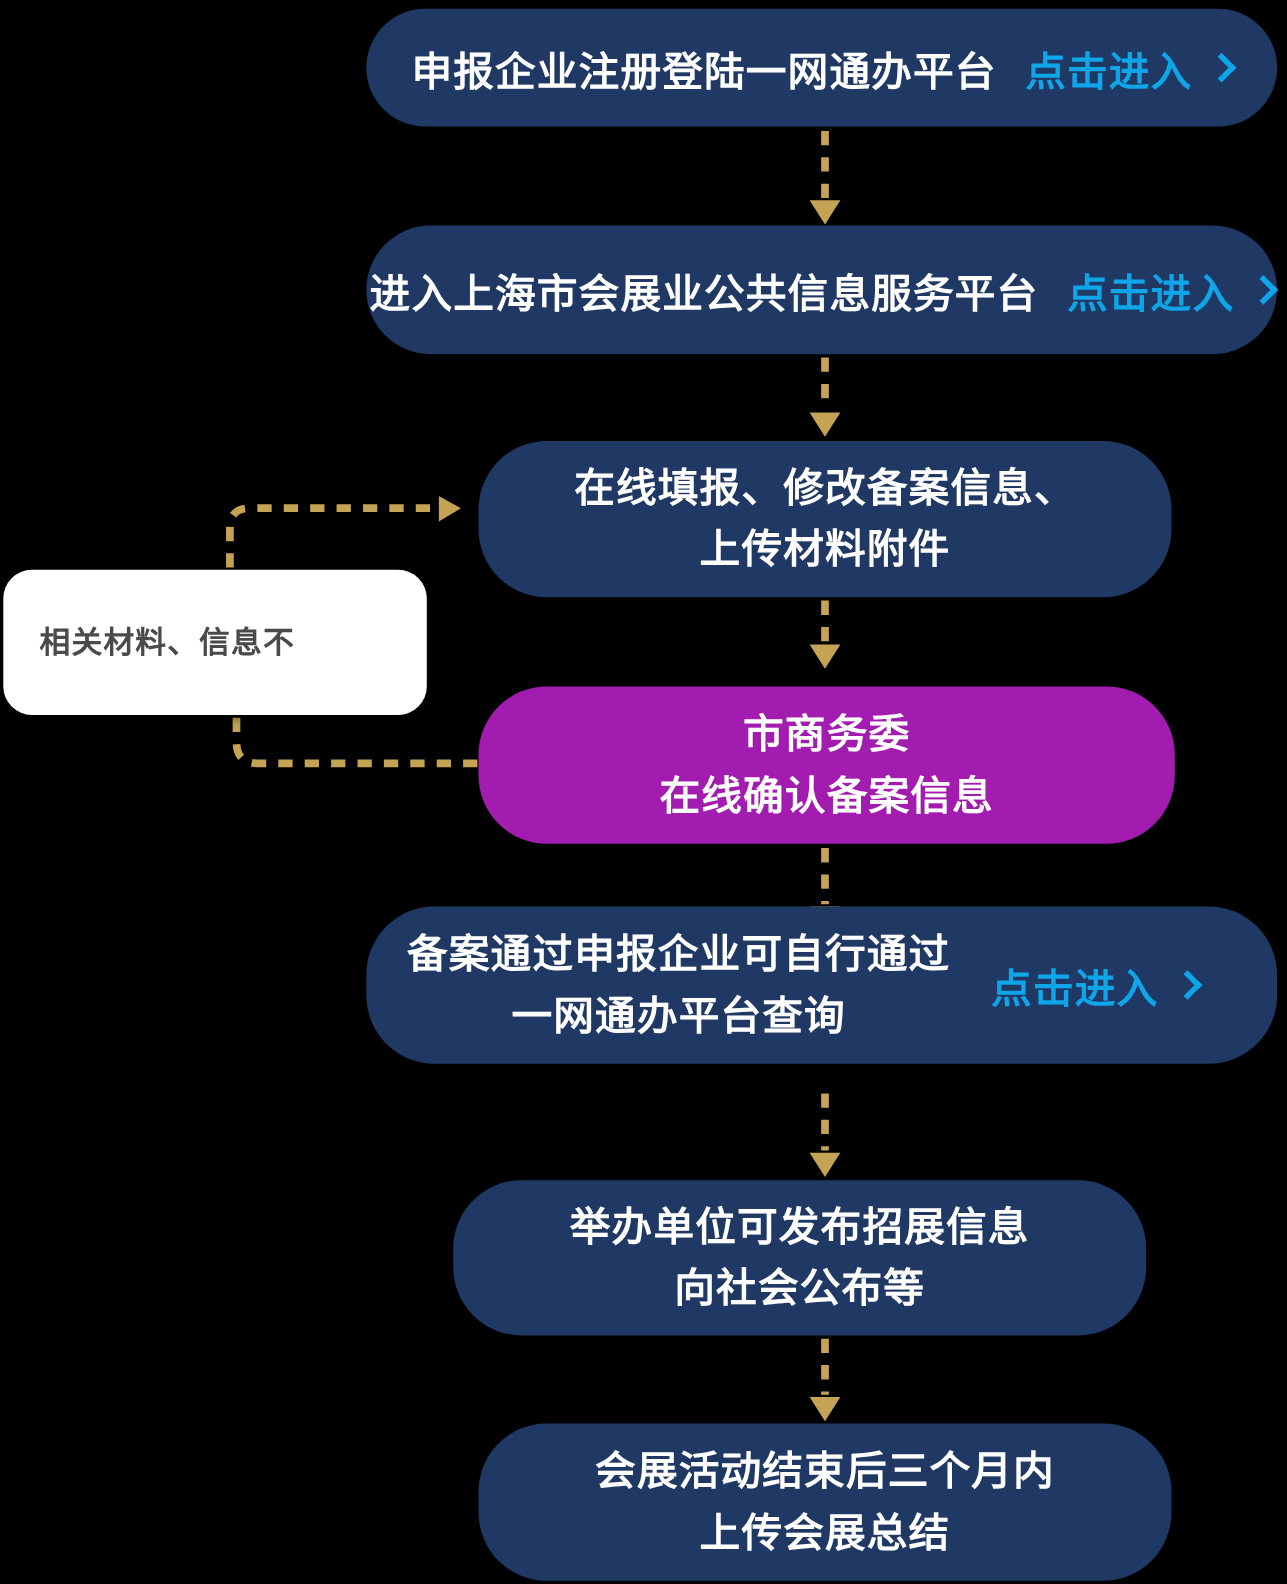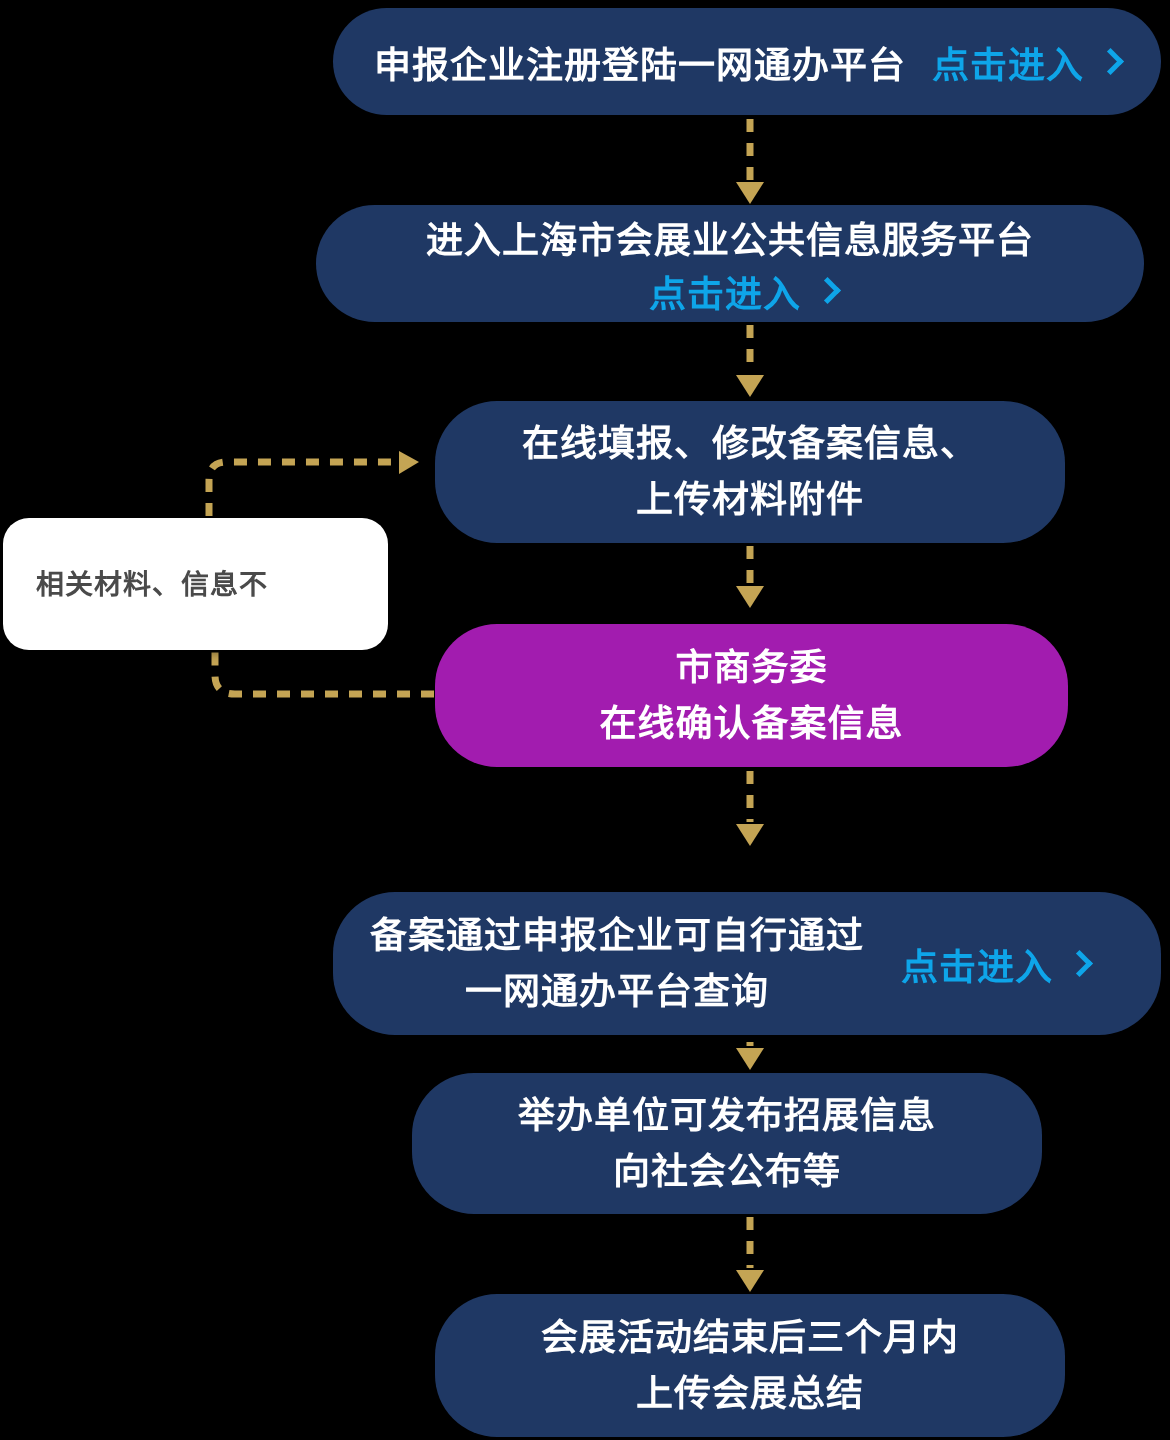--- a/index.html
+++ b/index.html
@@ -40,26 +40,26 @@
     display:inline-block;
     width:14px;height:14px;
     border-top:5px solid currentColor;
     border-right:5px solid currentColor;
     transform:rotate(45deg);
     margin-left:2px;
   }
 
   
   #p1{left:333px;top:8px;width:828px;height:107px;border-radius:54px;}
-  #p2{left:316px;top:205px;width:828px;height:117px;border-radius:59px;flex-direction:column;}
+  #p2{left:333px;top:205px;width:828px;height:117px;border-radius:59px;}
 
   
   #p3{left:435px;top:401px;width:630px;height:142px;border-radius:62px;}
   #p4g{left:435px;top:624px;width:633px;height:143px;border-radius:62px;background:#a21caf;}
-  #p5{left:333px;top:892px;width:828px;height:143px;border-radius:62px;justify-content:flex-start;}
+  #p5{left:333px;top:824px;width:828px;height:143px;border-radius:62px;justify-content:flex-start;}
   #p5 .lines{flex:1;display:flex;flex-direction:column;align-items:center;}
   #p5 .cta{margin:0 72px 0 0;}
   #p6{left:412px;top:1073px;width:630px;height:141px;border-radius:62px;}
   #p7{left:435px;top:1294px;width:630px;height:143px;border-radius:62px;}
 
   .callout{
     position:absolute;
     left:3px;top:518px;width:385px;height:132px;
     background:#FFFFFF;
     border-radius:26px;

